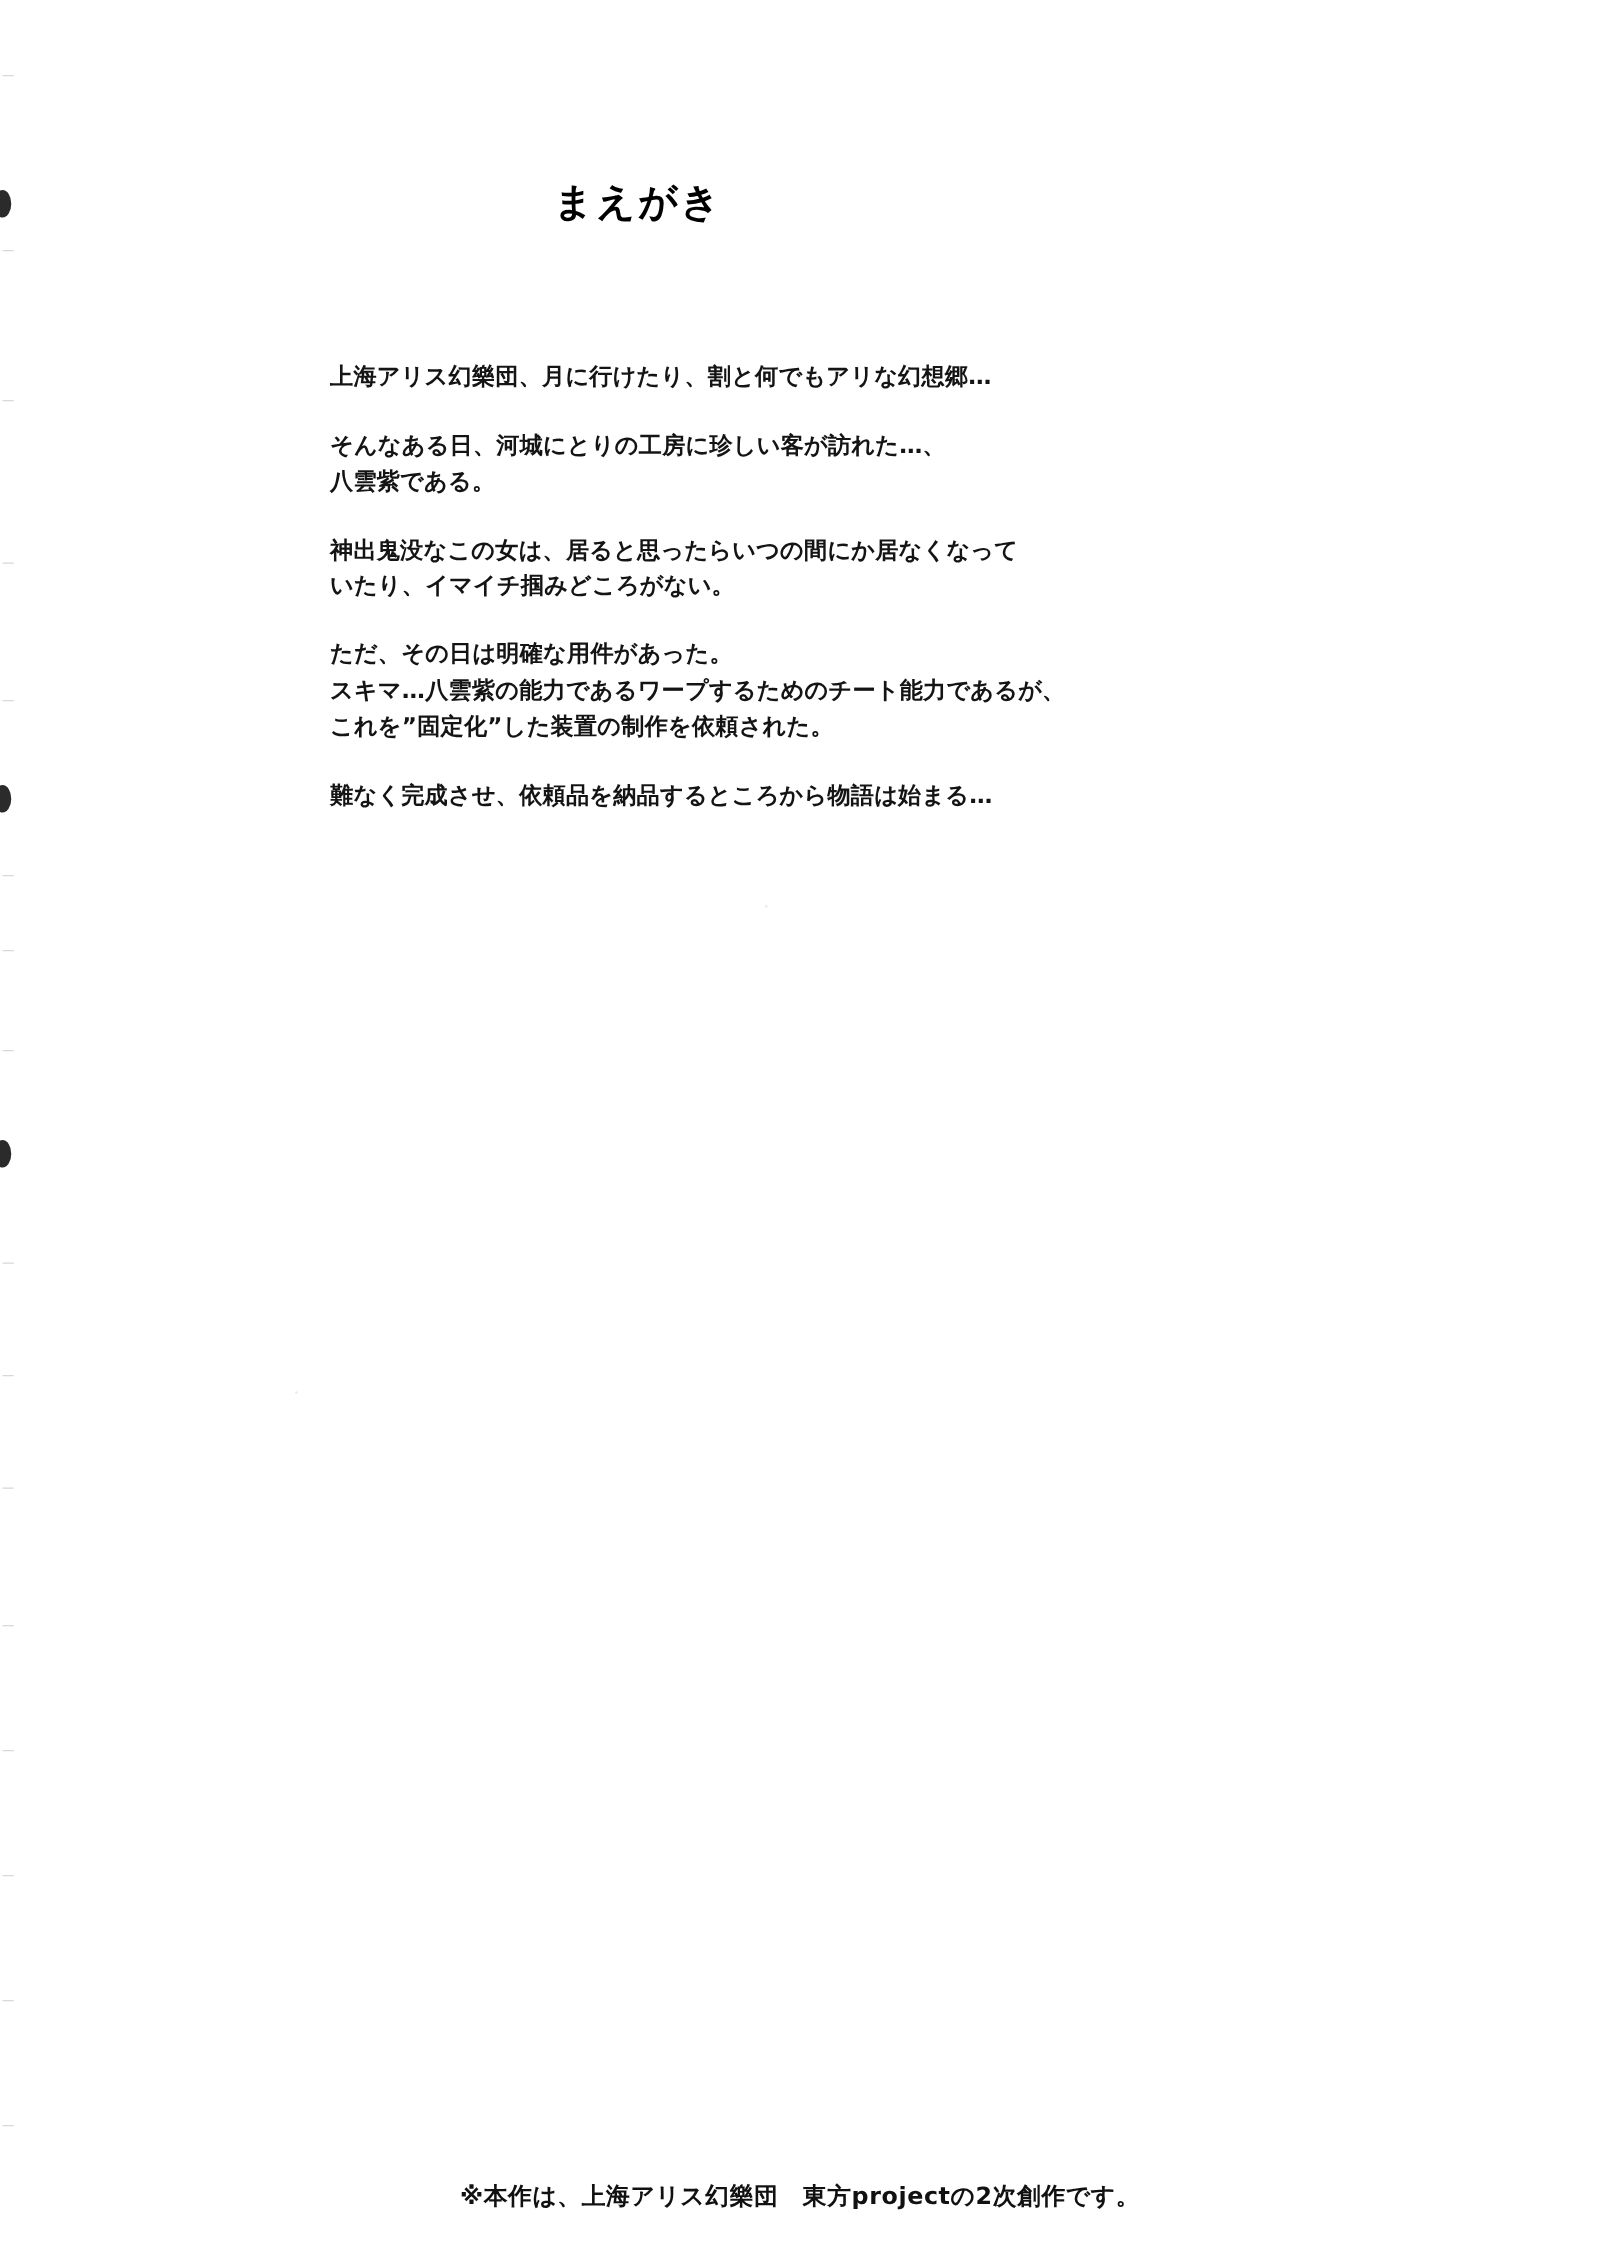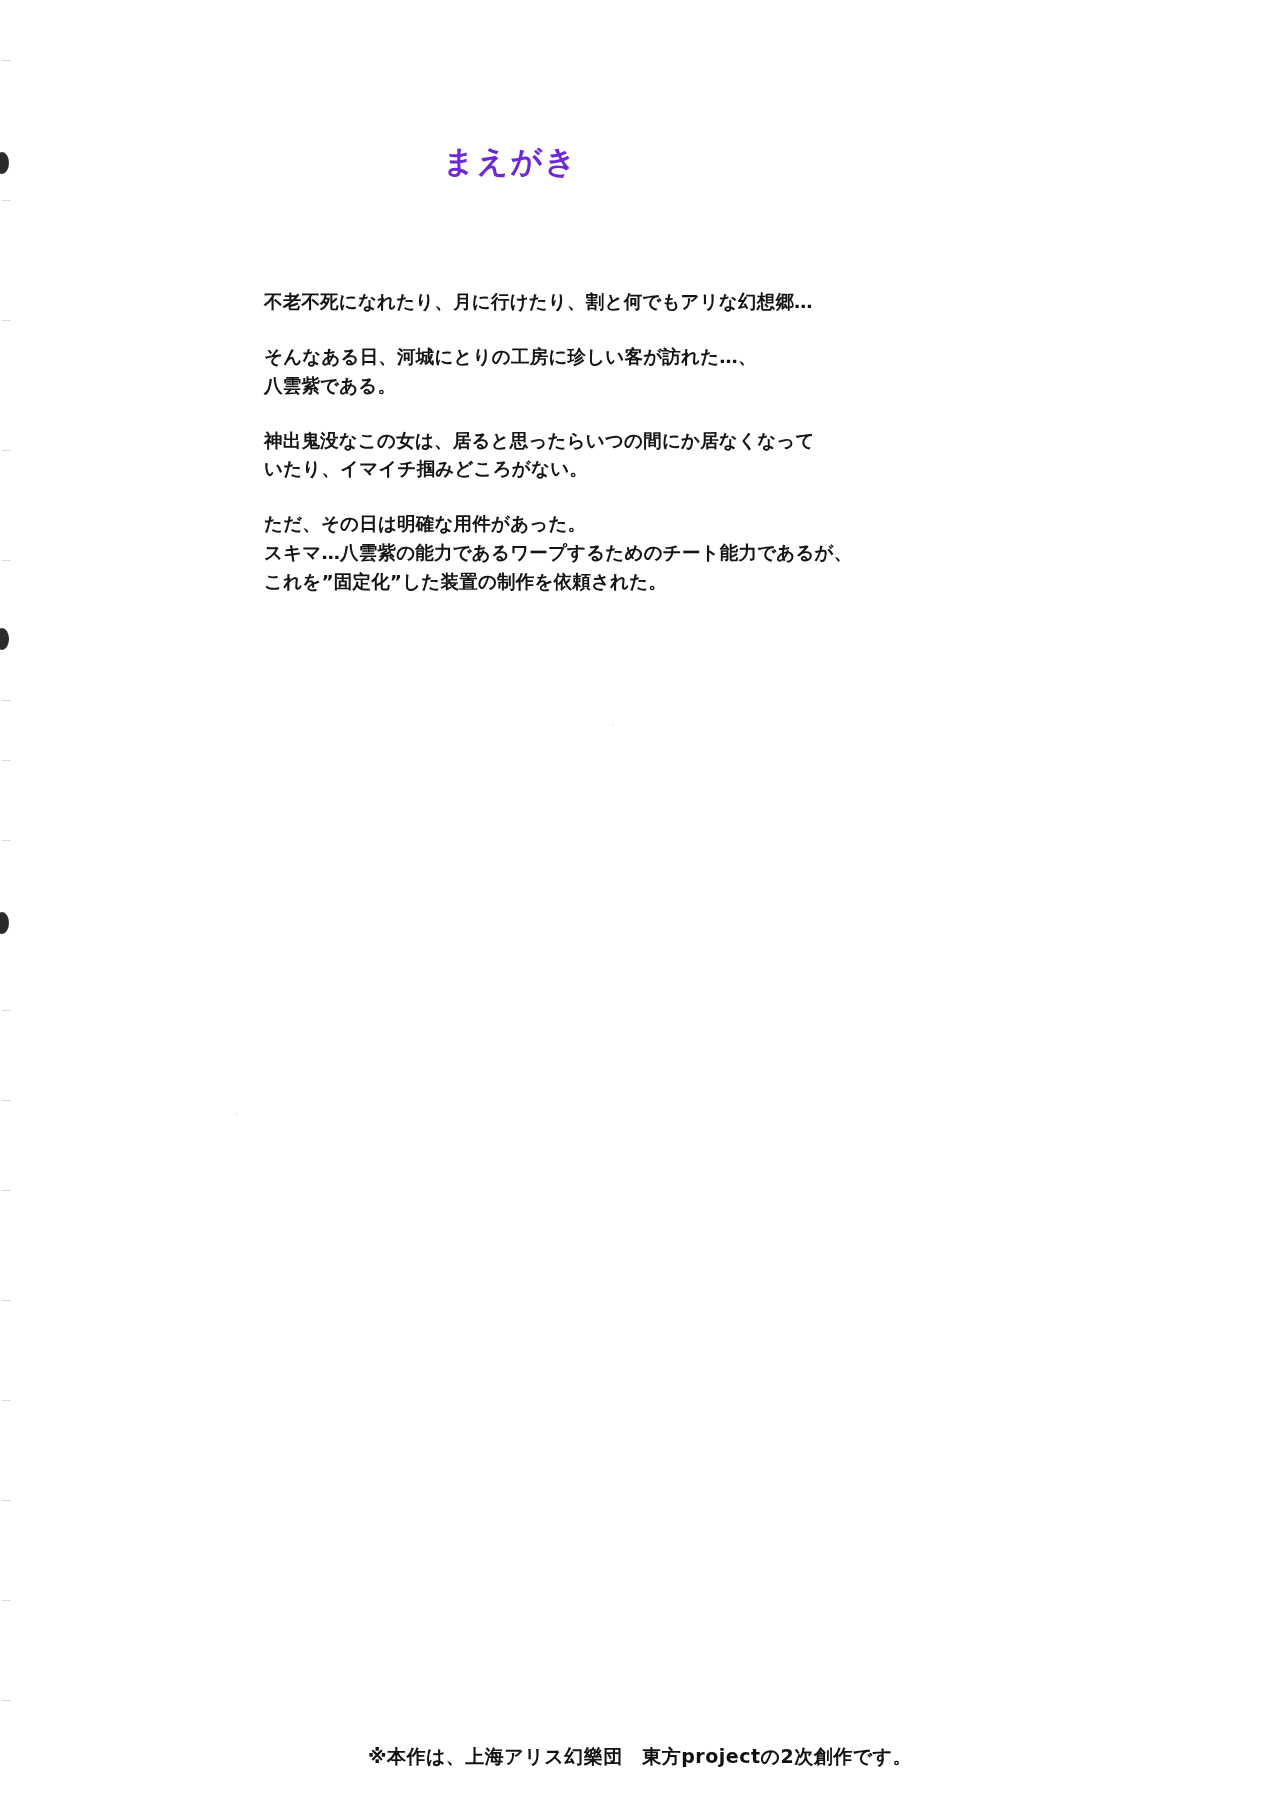--- a/index.html
+++ b/index.html
@@ -56,21 +56,21 @@
 
   .doc-title {
     position: absolute;
     left: 0;
     top: 120px;
     width: 1021px;
     text-align: center;
     font-size: 31px;
     font-weight: 700;
     letter-spacing: 2px;
-    color: #6d28d9;
+    color: #000000;
   }
 
   .body-text {
     position: absolute;
     left: 264px;
     top: 288px;
     width: 820px;
   }
 
   .para {
@@ -131,25 +131,26 @@
     <div class="edge-line" style="top:1600px;"></div>
     <div class="edge-line" style="top:1700px;"></div>
   </div>
 
   <div class="speckle" style="left:612px; top:724px;"></div>
   <div class="speckle" style="left:236px; top:1113px;"></div>
 
   <h1 class="doc-title">まえがき</h1>
 
   <div class="body-text">
-    <p class="para">不老不死になれたり、月に行けたり、割と何でもアリな幻想郷…</p>
+    <p class="para">上海アリス幻樂団、月に行けたり、割と何でもアリな幻想郷…</p>
     <p class="para">そんなある日、河城にとりの工房に珍しい客が訪れた…、
 八雲紫である。</p>
     <p class="para">神出鬼没なこの女は、居ると思ったらいつの間にか居なくなって
 いたり、イマイチ掴みどころがない。</p>
     <p class="para">ただ、その日は明確な用件があった。
 スキマ…八雲紫の能力であるワープするためのチート能力であるが、
 これを”固定化”した装置の制作を依頼された。</p>
+    <p class="para">難なく完成させ、依頼品を納品するところから物語は始まる…</p>
   </div>
 
   <div class="footer-note">※本作は、上海アリス幻樂団　東方projectの2次創作です。</div>
 
 </div>
 
 </body></html>

